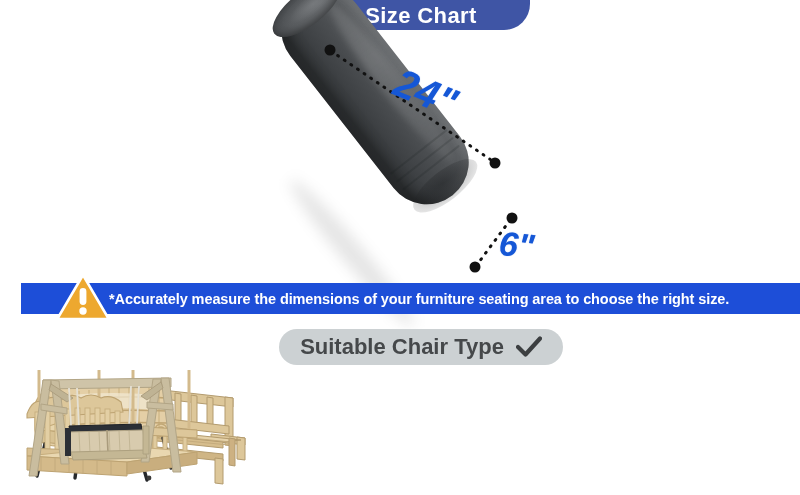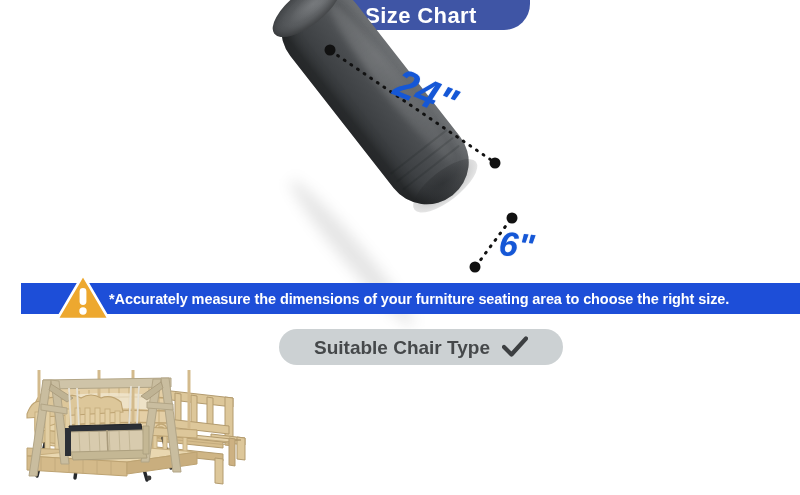--- a/index.html
+++ b/index.html
@@ -207,21 +207,21 @@
     height: 36px;
     background: #ccd1d3;
     border-radius: 18px;
     display: flex;
     align-items: center;
     justify-content: center;
     gap: 12px;
   }
   .chair-pill-label {
     color: #45484a;
-    font-size: 19px;
+    font-size: 22px;
     font-weight: bold;
     line-height: 1;
   }
   .check-icon {
     width: 26px;
     height: 22px;
     flex: 0 0 auto;
   }
 
   

